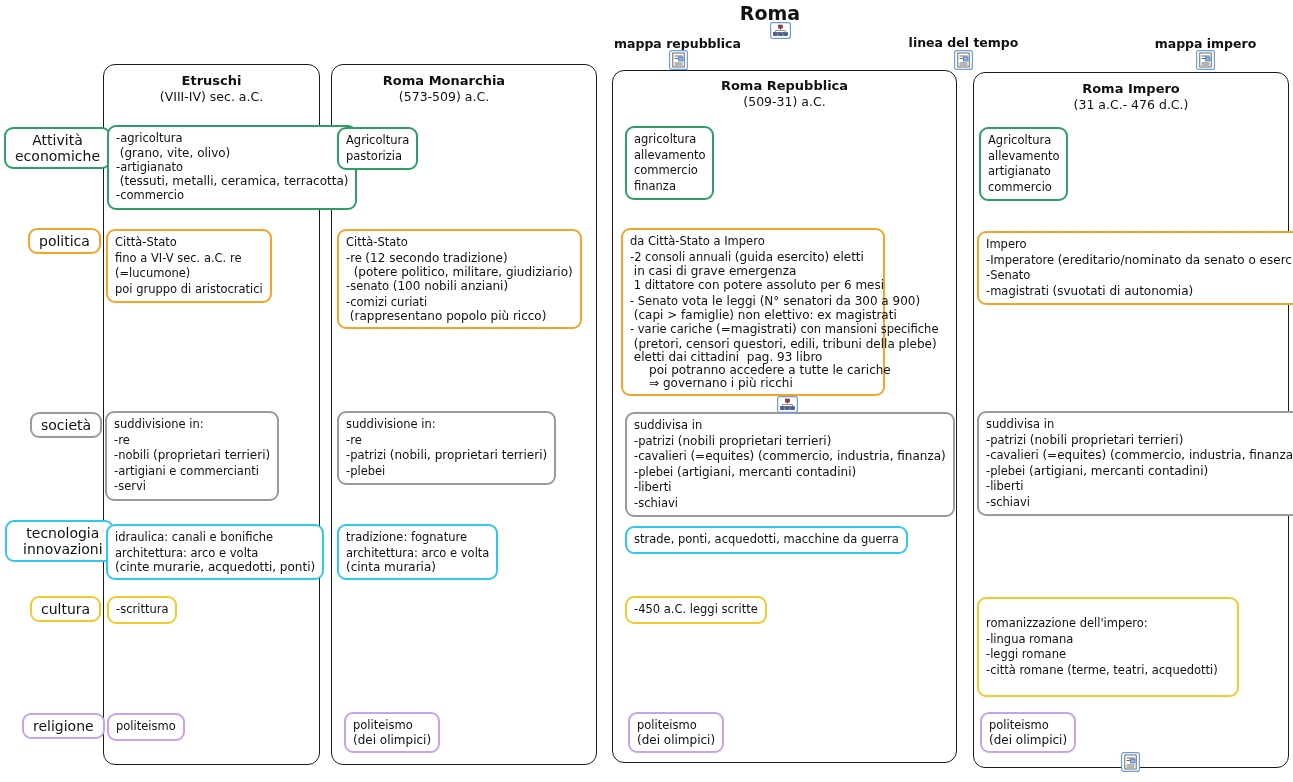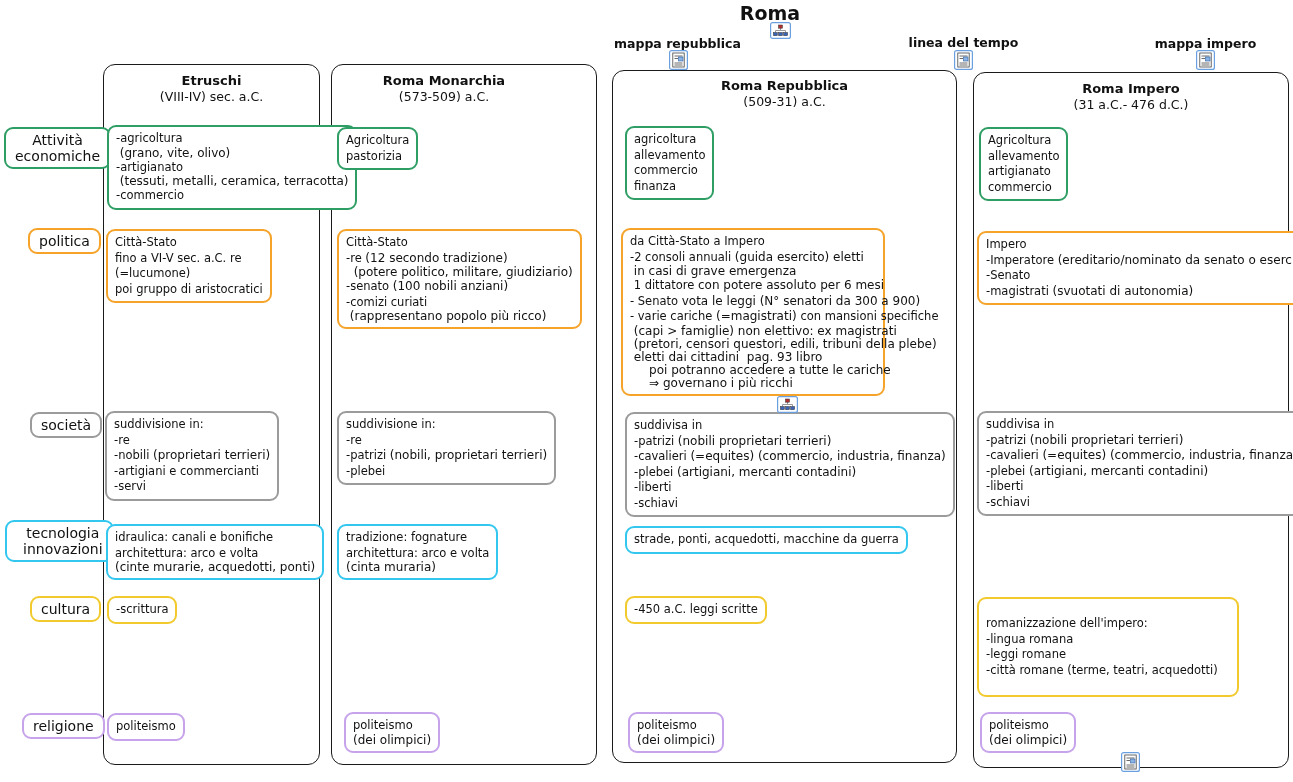--- a/index.html
+++ b/index.html
@@ -182,22 +182,22 @@
       <div class="line"><span>allevamento</span></div>
       <div class="line"><span>commercio</span></div>
       <div class="line"><span>finanza</span></div>
     </div>
   <div class="nbox orange" style="left:621px;top:228px;width:264px;">
       <div class="line"><span>da Città-Stato a Impero</span></div>
       <div class="line"><span>-2 consoli annuali </span><span class="sm">(guida esercito) eletti</span></div>
       <div class="line sml"><span class="sm"> in casi di grave emergenza</span></div>
       <div class="line"><span> 1 dittatore </span><span class="sm">con potere assoluto per 6 mesi</span></div>
       <div class="line"><span>- Senato </span><span class="sm">vota le leggi (N° senatori da 300 a 900)</span></div>
+      <div class="line sml"><span class="sm"> (capi &gt; famiglie) non elettivo: ex magistrati</span></div>
       <div class="line"><span>- varie cariche </span><span class="sm">(=magistrati) </span><span>con mansioni specifiche</span></div>
-      <div class="line sml"><span class="sm"> (capi &gt; famiglie) non elettivo: ex magistrati</span></div>
       <div class="line sml"><span class="sm"> (pretori, censori questori, edili, tribuni della plebe)</span></div>
       <div class="line sml"><span class="sm"> eletti dai cittadini  pag. 93 libro</span></div>
       <div class="line sml"><span class="sm">     poi potranno accedere a tutte le cariche</span></div>
       <div class="line sml"><span class="sm">     ⇒ governano i più ricchi</span></div>
     </div>
   <div class="nbox gray" style="left:625px;top:412px;">
       <div class="line"><span>suddivisa in</span></div>
       <div class="line"><span>-patrizi </span><span class="sm">(nobili proprietari terrieri)</span></div>
       <div class="line"><span>-cavalieri </span><span class="sm">(=equites) (commercio, industria, finanza)</span></div>
       <div class="line"><span>-plebei </span><span class="sm">(artigiani, mercanti contadini)</span></div>

